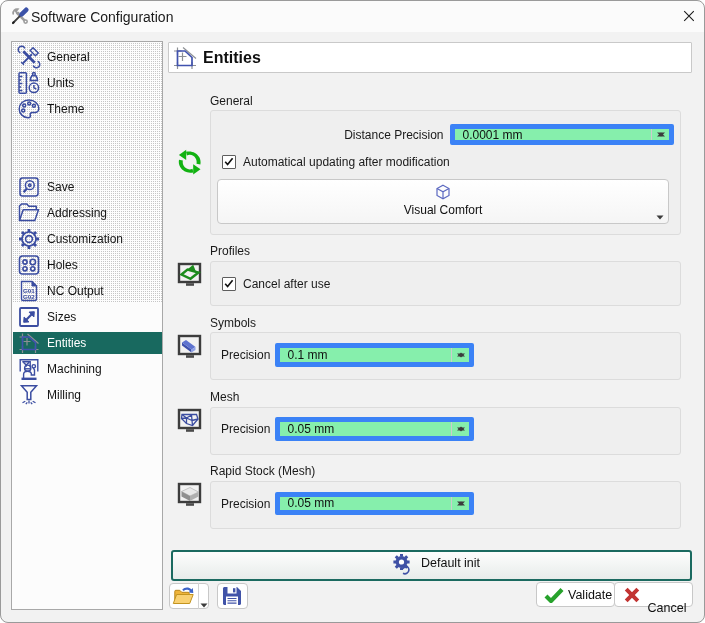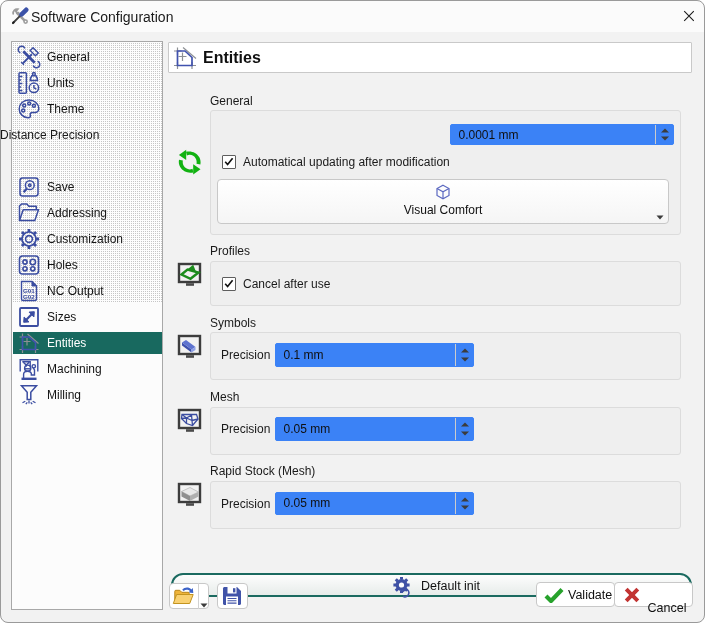--- a/index.html
+++ b/index.html
@@ -19,21 +19,21 @@
 .rlabel{position:absolute;left:34.5px;top:50%;transform:translateY(-50%);font-size:12px;color:#141414;white-space:nowrap;}
 .ricon{position:absolute;left:4px;top:1px;width:24px;height:24px;}
 
 #hdrbox{left:168px;top:42px;width:524px;height:31px;background:#ffffff;border:1px solid #c9c9c9;box-sizing:border-box;border-radius:1px;}
 #hdricon{left:171px;top:44px;width:28px;height:28px;}
 #hdrtext{left:203px;top:49px;font-size:16px;font-weight:bold;color:#101010;}
 .seclabel{font-size:12px;color:#1a1a1a;}
 .group{left:210px;width:471px;background:#efefef;border:1px solid #dcdcdc;box-sizing:border-box;border-radius:3px;}
 .cb{width:14px;height:14px;background:#ffffff;border:1px solid #5e5e5e;box-sizing:border-box;border-radius:1px;}
 .cblabel{font-size:12px;color:#1a1a1a;white-space:nowrap;}
-.input{background:#3b82f6;border:1px solid #3b82f6;box-sizing:border-box;border-radius:2px;font-size:12px;color:#101010;}
+.input{background:#86efac;border:5px solid #3b82f6;box-sizing:border-box;border-radius:2px;font-size:12px;color:#101010;}
 .input .txt{position:absolute;left:8px;top:50%;transform:translateY(-50%);}
 .spin{position:absolute;right:0;top:0;bottom:0;width:17px;border-left:1px solid #cccccc;}
 .spin svg{position:absolute;left:50%;transform:translateX(-50%);}
 .btn{background:linear-gradient(#ffffff,#f5f5f5);border:1px solid #c8c8c8;box-sizing:border-box;border-radius:4px;}
 .btnlabel{font-size:12.5px;color:#101010;white-space:nowrap;}
 </style>
 </head>
 <body>
 <div id="win">
   <div id="titlebar" class="abs"></div>
@@ -206,21 +206,21 @@
       <g>
         <path d="M9.2 0.8 L9.2 11.0 L1.9 5.9 Z"></path>
         <path d="M9.0 2.8 C14.2 1.4 19.7 3.7 22.2 8.1 C23.5 10.4 23.9 13.0 23.4 15.5 L19.5 14.7 C19.9 12.9 19.6 11.0 18.7 9.4 C17.0 6.4 13.4 4.9 9.9 6.4 Z"></path>
         <g transform="rotate(180 12.7 13.1)">
           <path d="M9.2 0.8 L9.2 11.0 L1.9 5.9 Z"></path>
           <path d="M9.0 2.8 C14.2 1.4 19.7 3.7 22.2 8.1 C23.5 10.4 23.9 13.0 23.4 15.5 L19.5 14.7 C19.9 12.9 19.6 11.0 18.7 9.4 C17.0 6.4 13.4 4.9 9.9 6.4 Z"></path>
         </g>
       </g>
     </svg>
   </div>
-  <div class="seclabel abs" style="left:0;top:128px;width:443.5px;text-align:left;">Distance Precision</div>
+  <div class="seclabel abs" style="left:0;top:128px;width:443.5px;text-align:right;">Distance Precision</div>
   <div class="input abs" style="left:449.5px;top:124px;width:224.5px;height:21px;">
     <span class="txt">0.0001 mm</span>
     <div class="spin">
       <svg style="top:3px;" width="9" height="5" viewBox="0 0 9 5">
           <path d="M0.5 4.5 L4.5 0.5 L8.5 4.5 Z" fill="#3c3c3c"></path>
         </svg>
       <svg style="bottom:3px;" width="9" height="5" viewBox="0 0 9 5">
           <path d="M0.5 0.5 L4.5 4.5 L8.5 0.5 Z" fill="#3c3c3c"></path>
         </svg>
     </div>
@@ -325,21 +325,21 @@
     <div class="spin">
       <svg style="top:4px;" width="9" height="5" viewBox="0 0 9 5">
           <path d="M0.5 4.5 L4.5 0.5 L8.5 4.5 Z" fill="#3c3c3c"></path>
         </svg>
       <svg style="bottom:4px;" width="9" height="5" viewBox="0 0 9 5">
           <path d="M0.5 0.5 L4.5 4.5 L8.5 0.5 Z" fill="#3c3c3c"></path>
         </svg>
     </div>
   </div>
 
-  <div class="abs" style="left:171px;top:550px;width:521px;height:24px;background:linear-gradient(#fdfdfd,#e7ecea);border:2px solid #1b6a60;box-sizing:border-box;border-radius:12px;margin-top:23px;">
+  <div class="abs" style="left:171px;top:550px;width:521px;height:31px;background:linear-gradient(#fdfdfd,#e7ecea);border:2px solid #1b6a60;box-sizing:border-box;border-radius:3px;">
     <svg style="position:absolute;left:219px;top:0.5px;" width="22" height="22" viewBox="0 0 22 22">
       <g fill="#3f51a5">
         <circle cx="9.5" cy="9" r="6"></circle>
         <path d="M9.5 0.9 V3.5 M9.5 14.5 V17.1 M1.4 9 H4 M15 9 H17.6 M3.8 3.3 L5.6 5.1 M13.4 12.9 L15.2 14.7 M15.2 3.3 L13.4 5.1 M5.6 12.9 L3.8 14.7" stroke="#3f51a5" stroke-width="3"></path>
       </g>
       <circle cx="9.5" cy="9" r="2.6" fill="#fdfdfd"></circle>
       <path d="M11 20.3 A4 4 0 1 0 11.4 13.1" stroke="#3f51a5" stroke-width="1.6" fill="none"></path>
       <path d="M10.3 11.4 L15.3 13.2 L10.8 16.6 Z" fill="#3f51a5"></path>
     </svg>
     <div style="position:absolute;left:248px;top:3.5px;font-size:12.5px;color:#101010;">Default init</div>

